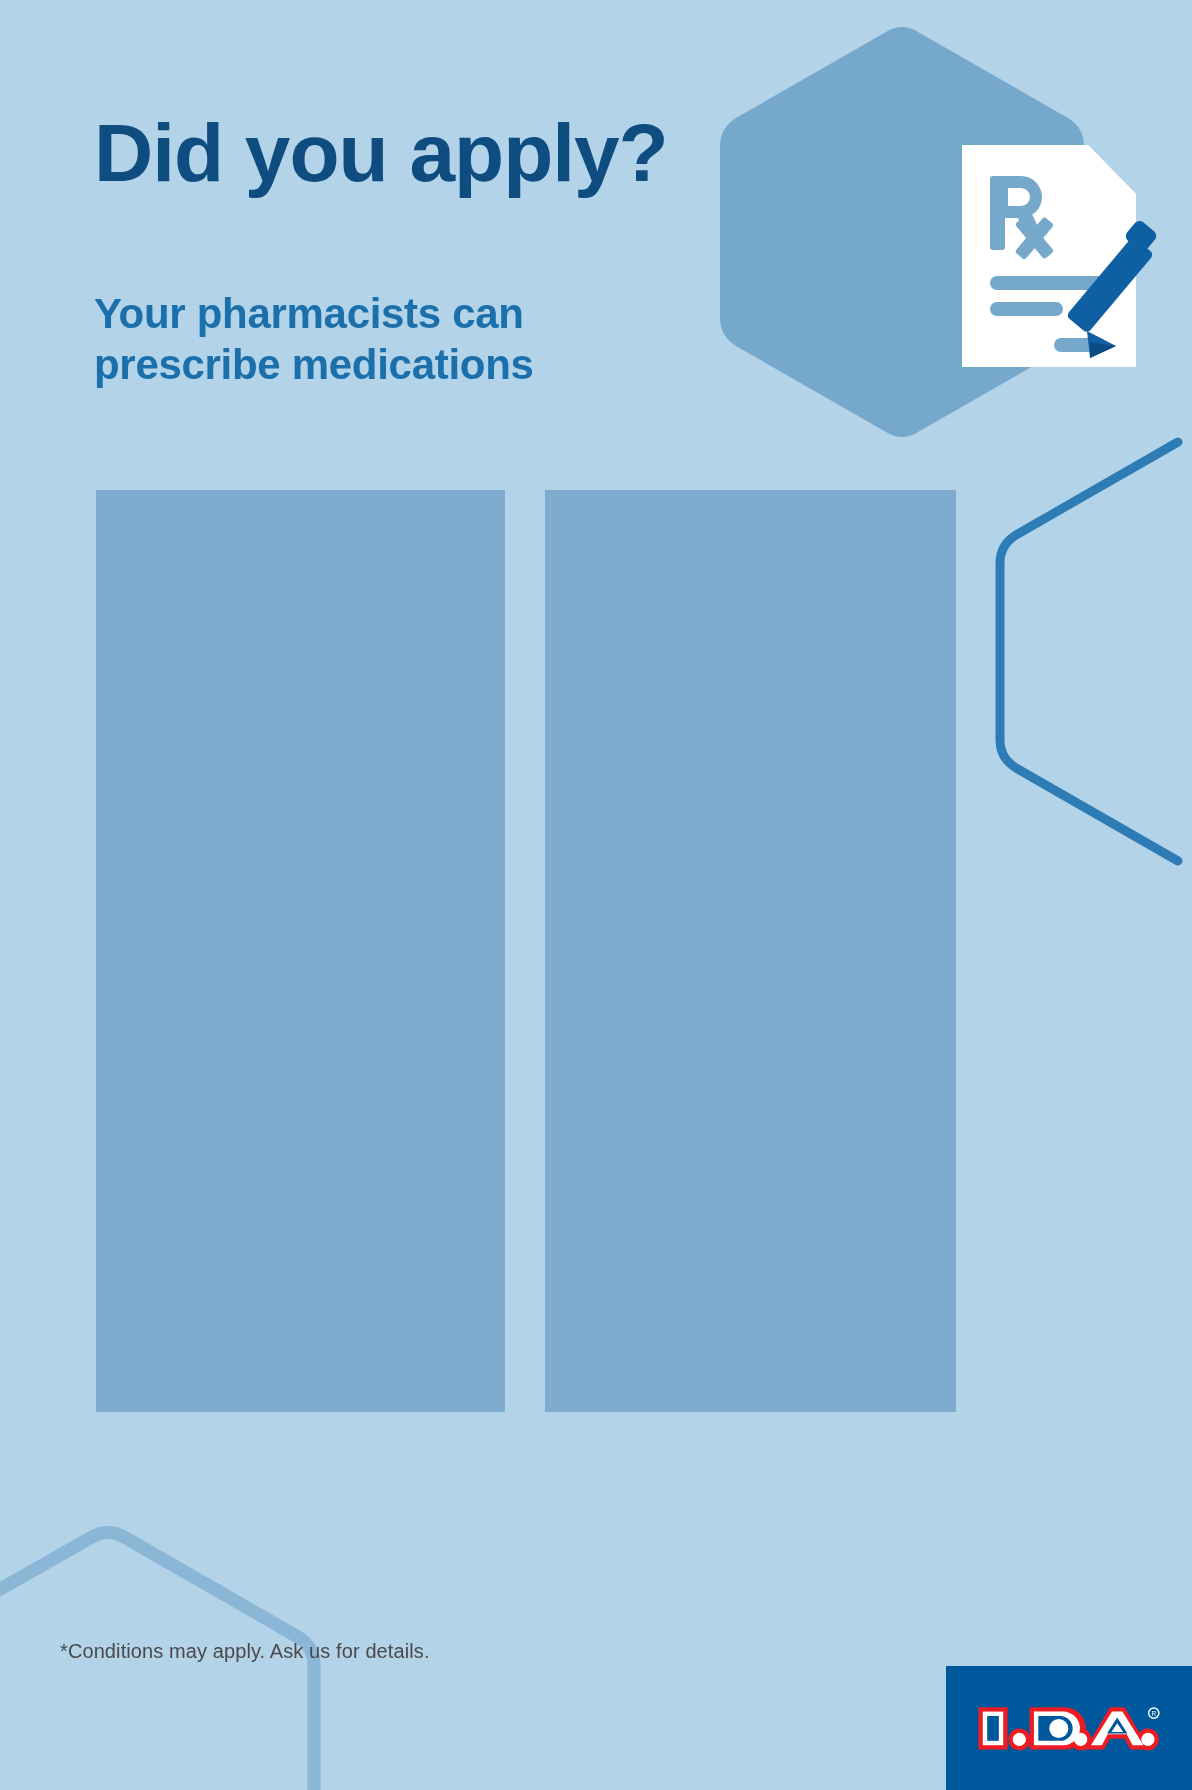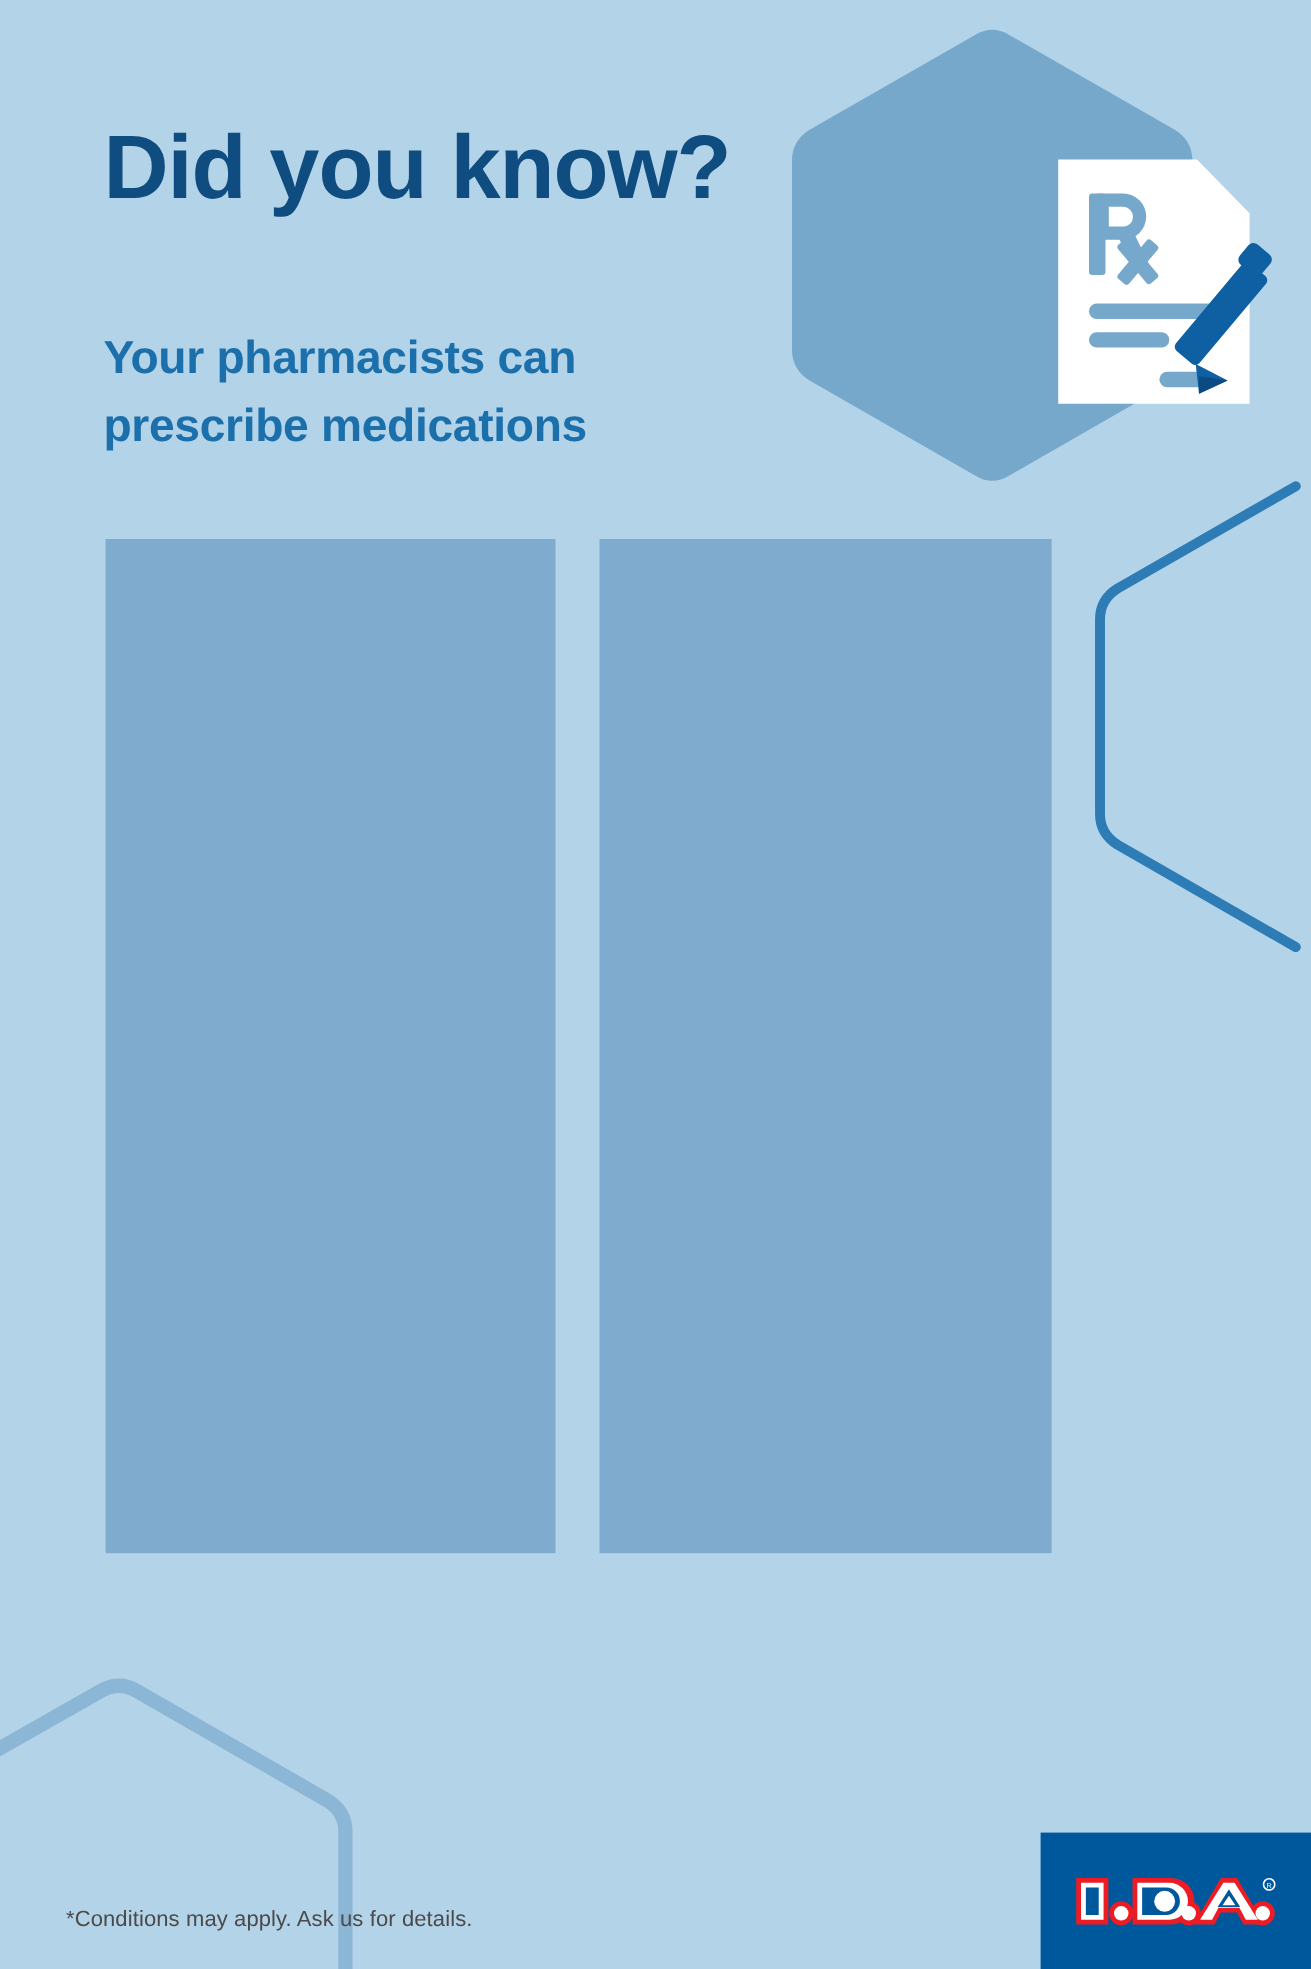--- a/index.html
+++ b/index.html
@@ -38,41 +38,41 @@
   
   .subhead {
     position:absolute;
     left:94px; top:288px;
     font-size:42px;
     font-weight:bold;
     color:#1b6fab;
     line-height:1.22;
     letter-spacing:-0.3px;
   }
-  .subhead .ln { display:block; white-space:nowrap;margin-top:11px; }
+  .subhead .ln { display:block; white-space:nowrap; }
 
   
   .panel {
     position:absolute;
     background:#7fabce;
   }
   .panel-left  { left:96px;  top:490px; width:409px; height:922px; }
   .panel-right { left:545px; top:490px; width:411px; height:922px; }
 
   
   .rx-block {
     position:absolute;
     left:744px; top:28px;
     width:448px; height:420px;
   }
 
   
   .footnote {
     position:absolute;
-    left:60px; top:1734px;
+    left:60px; top:1640px;
     font-size:20px;
     color:#4a4a4a;
     letter-spacing:0.1px;
     white-space:nowrap;
   }
 
   
   .logo-plate {
     position:absolute;
     left:946px; top:1666px;
@@ -91,21 +91,21 @@
 
   <svg class="hex-layer" viewBox="0 0 1192 1790">
 
     <path d="M 918 32 L 1068 118 Q 1084 128 1084 146 L 1084 318 Q 1084 336 1068 346 L 918 432 Q 902 442 886 432 L 736 346 Q 720 336 720 318 L 720 146 Q 720 128 736 118 L 886 32 Q 902 22 918 32 Z" fill="#76a8cc"></path>
 
     <path d="M 1178 442 L 1016 535 Q 1000 545 1000 563 L 1000 740 Q 1000 758 1016 768 L 1178 861" fill="none" stroke="#2d7cb5" stroke-width="9" stroke-linecap="round" stroke-linejoin="round"></path>
 
     <path d="M -40 1612 L 92 1537 Q 108 1528 124 1537 L 298 1637 Q 314 1647 314 1665 L 314 1840" fill="none" stroke="#8bb6d6" stroke-width="13" stroke-linecap="round" stroke-linejoin="round"></path>
   </svg>
 
-  <div class="headline">Did you know?</div>
+  <div class="headline">Did you apply?</div>
 
   <div class="subhead">
     <span class="ln">Your pharmacists can</span>
     <span class="ln">prescribe medications</span>
   </div>
 
   <div class="rx-block">
     <svg viewBox="0 0 448 420" width="448" height="420">
 
       <path d="M 218 117 L 344 117 L 392 166 L 392 339 L 218 339 Z" fill="#ffffff"></path>

